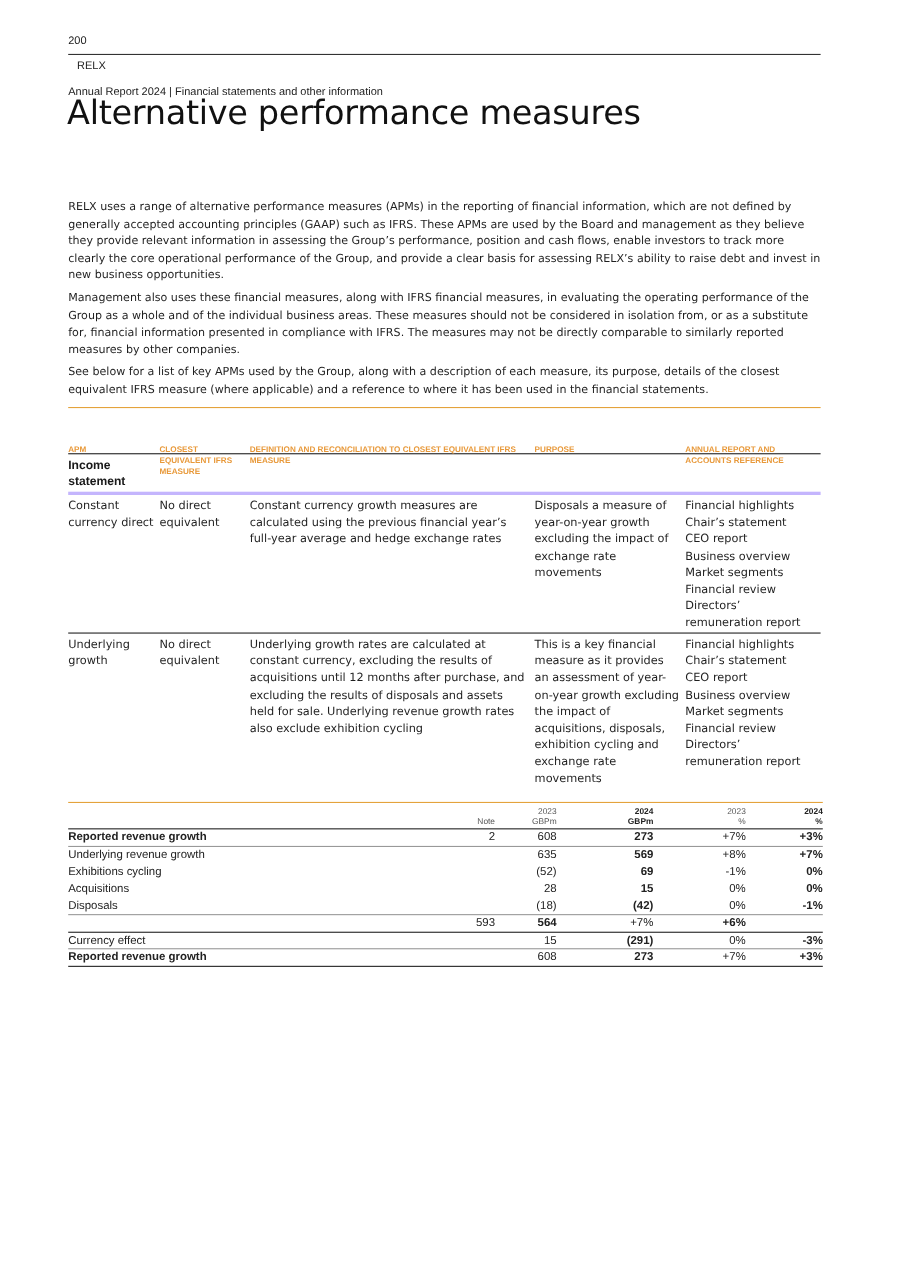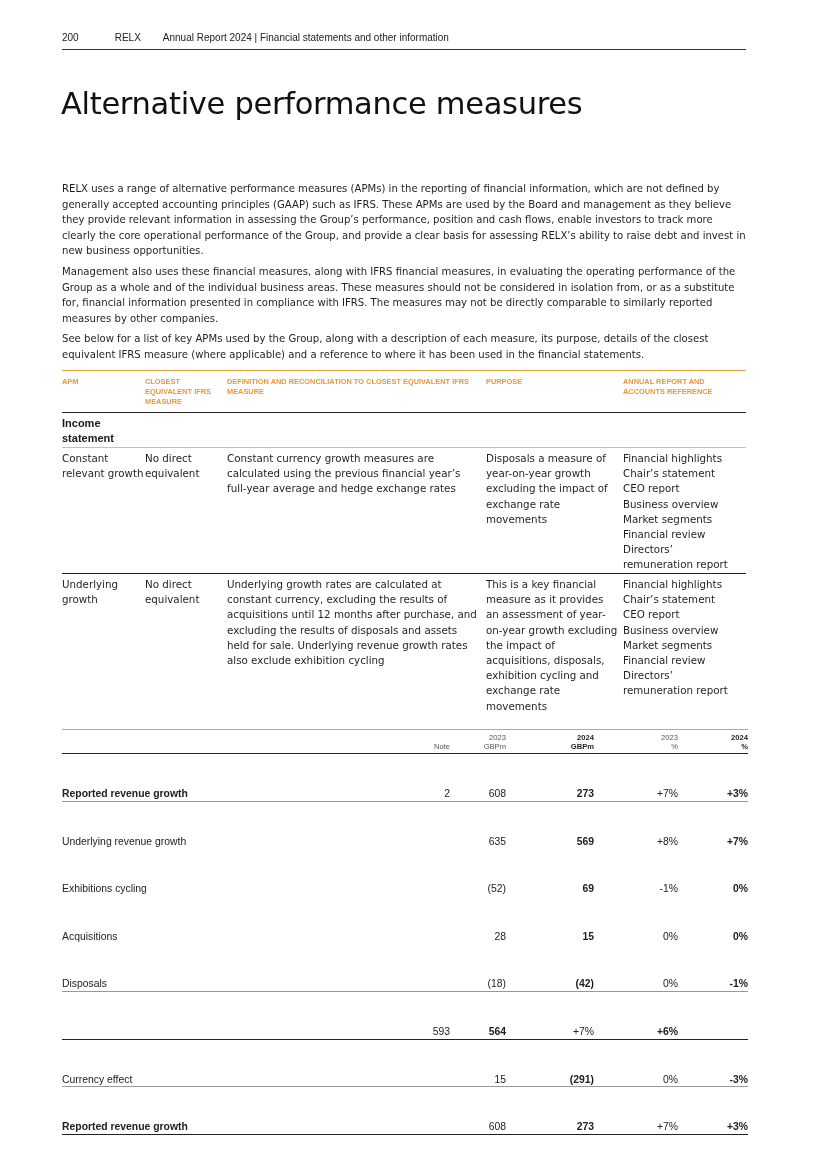--- a/index.html
+++ b/index.html
@@ -3,21 +3,21 @@
 <meta charset="utf-8">
 <style>
   html, body { margin: 0; padding: 0; background: #ffffff; }
   body {
     width: 825px; height: 1168px; position: relative; overflow: hidden;
     font-family: "DejaVu Sans", sans-serif; color: #1a1a1a;
   }
   .header {
     position: absolute; left: 62px; top: 32px; width: 684px; height: 17px;
     border-bottom: 1.5px solid #333; font-family: "Liberation Sans", sans-serif;
-    font-size: 10px; color: #222; display: flex; align-items: flex-start; gap: 28px;
+    font-size: 10px; color: #222; display: flex; align-items: flex-start; gap: 12px; flex-direction: column;
   }
   .header .brand { font-weight: normal; margin-left: 8px; margin-right: -6px; }
   .title {
     position: absolute; left: 61px; top: 86px; margin: 0;
     font-family: "DejaVu Sans", sans-serif; font-weight: normal;
     font-size: 30.5px; letter-spacing: -0.3px; color: #111;
   }
   .intro {
     position: absolute; left: 62px; top: 181px; width: 686px;
     font-size: 10.1px; line-height: 15.6px; color: #1f1f1f;
@@ -29,20 +29,21 @@
     border-top: 1px solid #e4a33c;
   }
   .apm-head {
     display: grid; grid-template-columns: 83px 82px 259px 137px 123px;
     height: 41px; border-bottom: 1.3px solid #222;
   }
   .apm-head div {
     font-family: "Liberation Sans", sans-serif; font-weight: bold;
     font-size: 7.4px; line-height: 10px; color: #e8993a; padding-top: 6px;
     text-transform: uppercase;
+    margin-top: 27px;
   }
   .apm-section {
     height: 34px; border-bottom: 1px solid #999;
     font-family: "Liberation Sans", sans-serif; font-weight: bold;
     font-size: 11px; line-height: 15px; padding-top: 3px; box-sizing: border-box;
     width: 70px;
   }
   .apm-row {
     display: grid; grid-template-columns: 83px 82px 259px 137px 123px;
     font-size: 10.3px; line-height: 15.2px; color: #1f1f1f;
@@ -60,21 +61,20 @@
     display: grid; grid-template-columns: 328px 60px 56px 88px 84px 70px;
     height: 24px; font-size: 7.6px; line-height: 9px; color: #555;
     border-bottom: 1.3px solid #222; box-sizing: border-box; padding-top: 3px;
   }
   .fin-head div { text-align: right; }
   .fin-head .b { font-weight: bold; color: #222; }
   .fin-row {
     display: grid; grid-template-columns: 328px 60px 56px 88px 84px 70px;
     height: 15.6px; font-size: 10.4px; line-height: 15.6px; color: #222;
     box-sizing: border-box;
-    margin-top: 32px;
   }
   .fin-row div { text-align: right; }
   .fin-row div:first-child { text-align: left; }
   .fin-row .b { font-weight: bold; }
   .fin-row.bold div:first-child { font-weight: bold; }
   .fin-row.line-gray { border-bottom: 1px solid #999; }
   .fin-row.line-dark { border-bottom: 1.3px solid #222; }
 </style>
 </head>
 <body>
@@ -94,26 +94,26 @@
 </div>
 
 <div class="apm">
   <div class="apm-head">
     <div>APM</div>
     <div>Closest equivalent IFRS measure</div>
     <div>Definition and reconciliation to closest equivalent IFRS measure</div>
     <div>Purpose</div>
     <div>Annual report and accounts reference</div>
   </div>
-  <div style="border-bottom:1px solid #c4b5fd;">
+  <div style="border-bottom:3px solid #c4b5fd;">
     <div class="apm-section" style="border-bottom:none;">Income statement</div>
   </div>
 
   <div class="apm-row r1">
-    <div>Constant relevant growth</div>
+    <div>Constant currency direct</div>
     <div>No direct equivalent</div>
     <div style="padding-right:8px">Constant currency growth measures are calculated using the previous financial year’s full-year average and hedge exchange rates</div>
     <div style="padding-right:6px">Disposals a measure of year-on-year growth excluding the impact of exchange rate movements</div>
     <div class="refs">
       <div>Financial highlights</div>
       <div>Chair’s statement</div>
       <div>CEO report</div>
       <div>Business overview</div>
       <div>Market segments</div>
       <div>Financial review</div>

